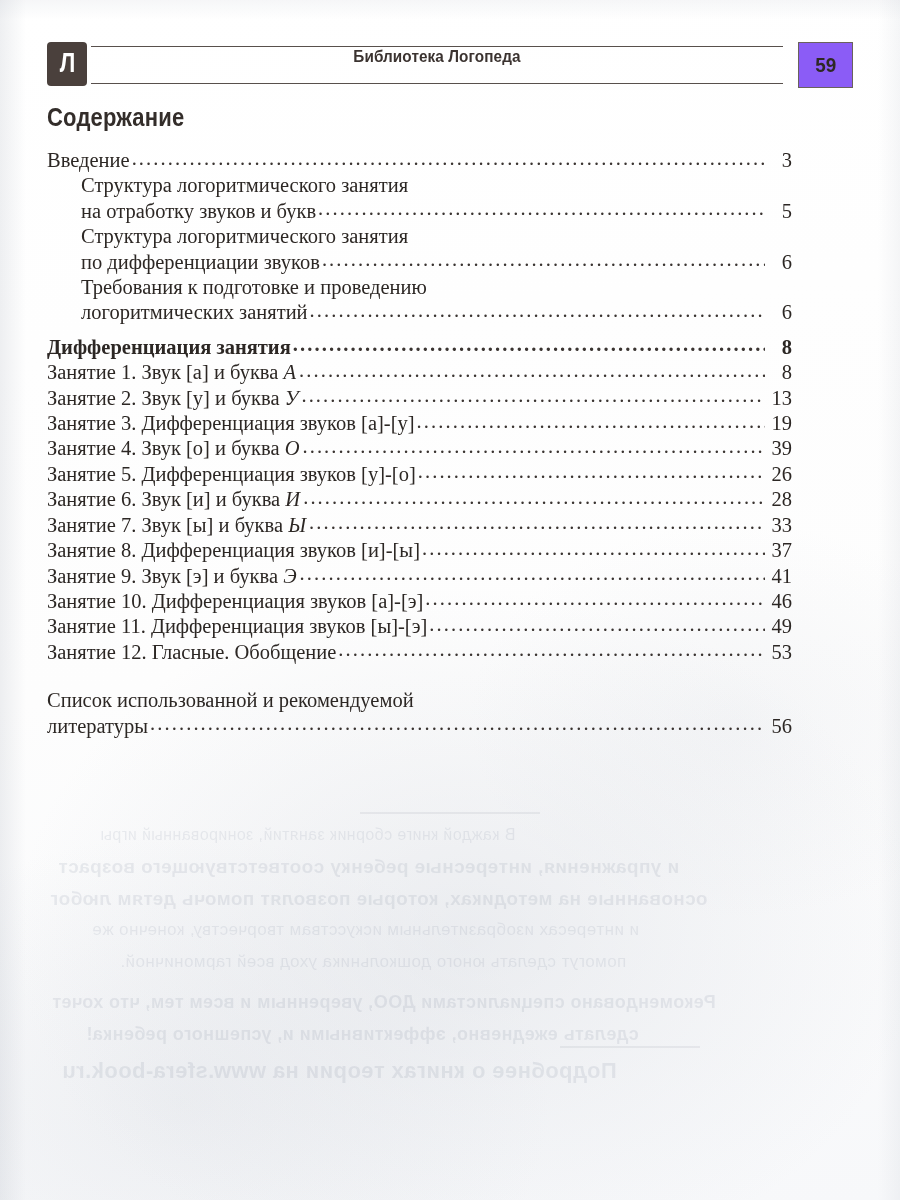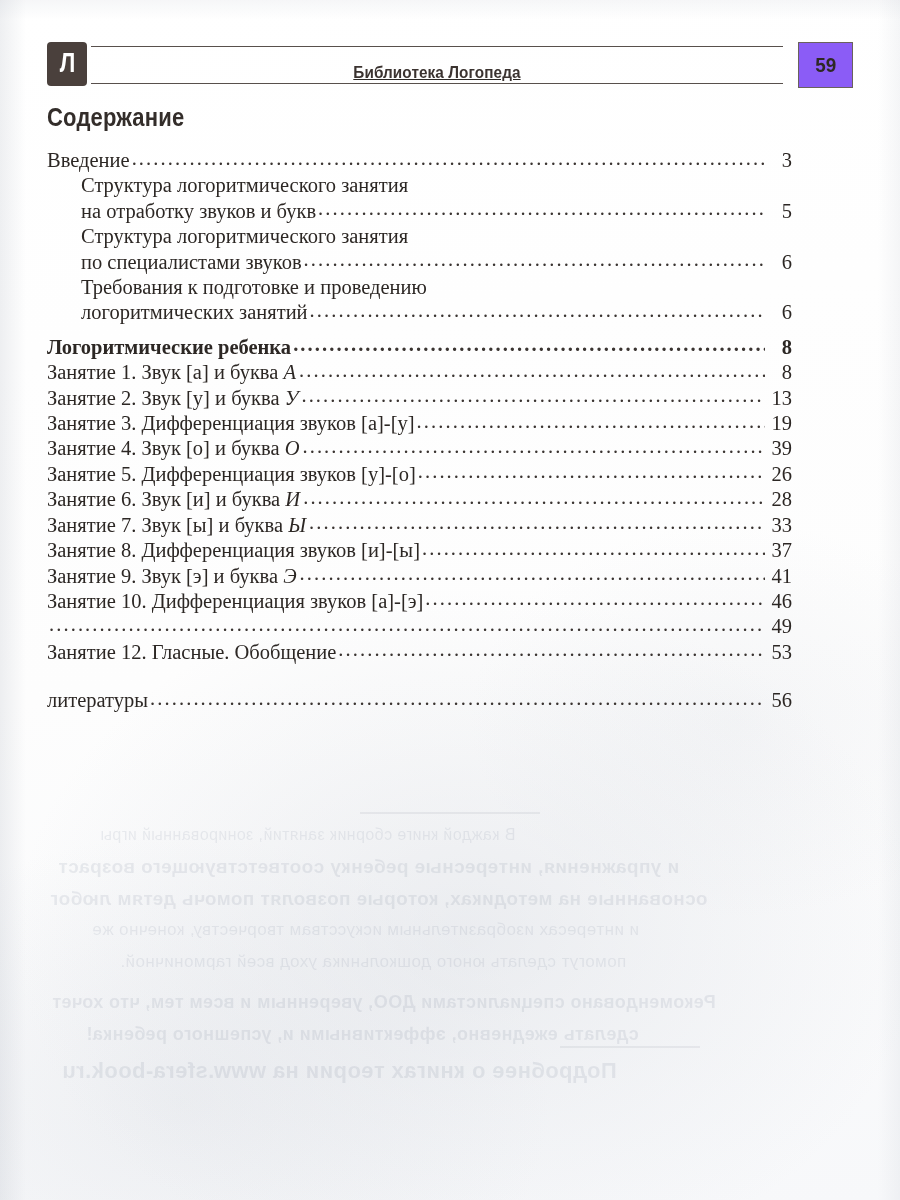--- a/index.html
+++ b/index.html
@@ -91,23 +91,22 @@
   }
   .runhead-band {
     position: absolute;
     left: 44px;
     top: 4px;
     right: 70px;
     height: 36px;
     border-top: 1.6px solid #58504c;
     border-bottom: 1.6px solid #58504c;
     display: flex;
-    align-items: flex-end;
+    align-items: flex-start;
     justify-content: center;
-    text-decoration: underline;
   }
   .runhead-title {
     font-family: "Liberation Sans", sans-serif;
     font-weight: 700;
     font-size: 17px;
     color: #3b3330;
     transform: scaleX(0.9);
     letter-spacing: 0.1px;
   }
   .runhead-pageno {
@@ -238,37 +237,37 @@
       <span class="label">на отработку звуков и букв</span>
       <span class="leader">..................................................................................................................................</span>
       <span class="pageno">5</span>
     </div>
     <div class="toc-entry level-2 nodots">
       <span class="label">Структура логоритмического занятия</span>
       <span class="leader">..................................................................................................................................</span>
       <span class="pageno"></span>
     </div>
     <div class="toc-entry level-2">
-      <span class="label">по специалистами звуков</span>
+      <span class="label">по дифференциации звуков</span>
       <span class="leader">..................................................................................................................................</span>
       <span class="pageno">6</span>
     </div>
     <div class="toc-entry level-2 nodots">
       <span class="label">Требования к подготовке и проведению</span>
       <span class="leader">..................................................................................................................................</span>
       <span class="pageno"></span>
     </div>
     <div class="toc-entry level-2">
       <span class="label">логоритмических занятий</span>
       <span class="leader">..................................................................................................................................</span>
       <span class="pageno">6</span>
     </div>
     <div class="toc-gap-sm"></div>
     <div class="toc-entry level-1 strong">
-      <span class="label">Логоритмические ребенка</span>
+      <span class="label">Дифференциация занятия</span>
       <span class="leader">..................................................................................................................................</span>
       <span class="pageno">8</span>
     </div>
     <div class="toc-entry level-1">
       <span class="label">Занятие 1. Звук [а] и буква <span class="ital">А</span></span>
       <span class="leader">..................................................................................................................................</span>
       <span class="pageno">8</span>
     </div>
     <div class="toc-entry level-1">
       <span class="label">Занятие 2. Звук [у] и буква <span class="ital">У</span></span>
@@ -309,27 +308,33 @@
       <span class="label">Занятие 9. Звук [э] и буква <span class="ital">Э</span></span>
       <span class="leader">..................................................................................................................................</span>
       <span class="pageno">41</span>
     </div>
     <div class="toc-entry level-1">
       <span class="label">Занятие 10. Дифференциация звуков [а]-[э]</span>
       <span class="leader">..................................................................................................................................</span>
       <span class="pageno">46</span>
     </div>
     <div class="toc-entry level-1">
+      <span class="label">Занятие 11. Дифференциация звуков [ы]-[э]</span>
       <span class="leader">..................................................................................................................................</span>
       <span class="pageno">49</span>
     </div>
     <div class="toc-entry level-1">
       <span class="label">Занятие 12. Гласные. Обобщение</span>
       <span class="leader">..................................................................................................................................</span>
       <span class="pageno">53</span>
     </div>
     <div class="toc-gap-lg"></div>
+    <div class="toc-entry level-1 nodots">
+      <span class="label">Список использованной и рекомендуемой</span>
+      <span class="leader">..................................................................................................................................</span>
+      <span class="pageno"></span>
+    </div>
     <div class="toc-entry level-1">
       <span class="label">литературы</span>
       <span class="leader">..................................................................................................................................</span>
       <span class="pageno">56</span>
     </div>
   </div>
 
 </body></html>

